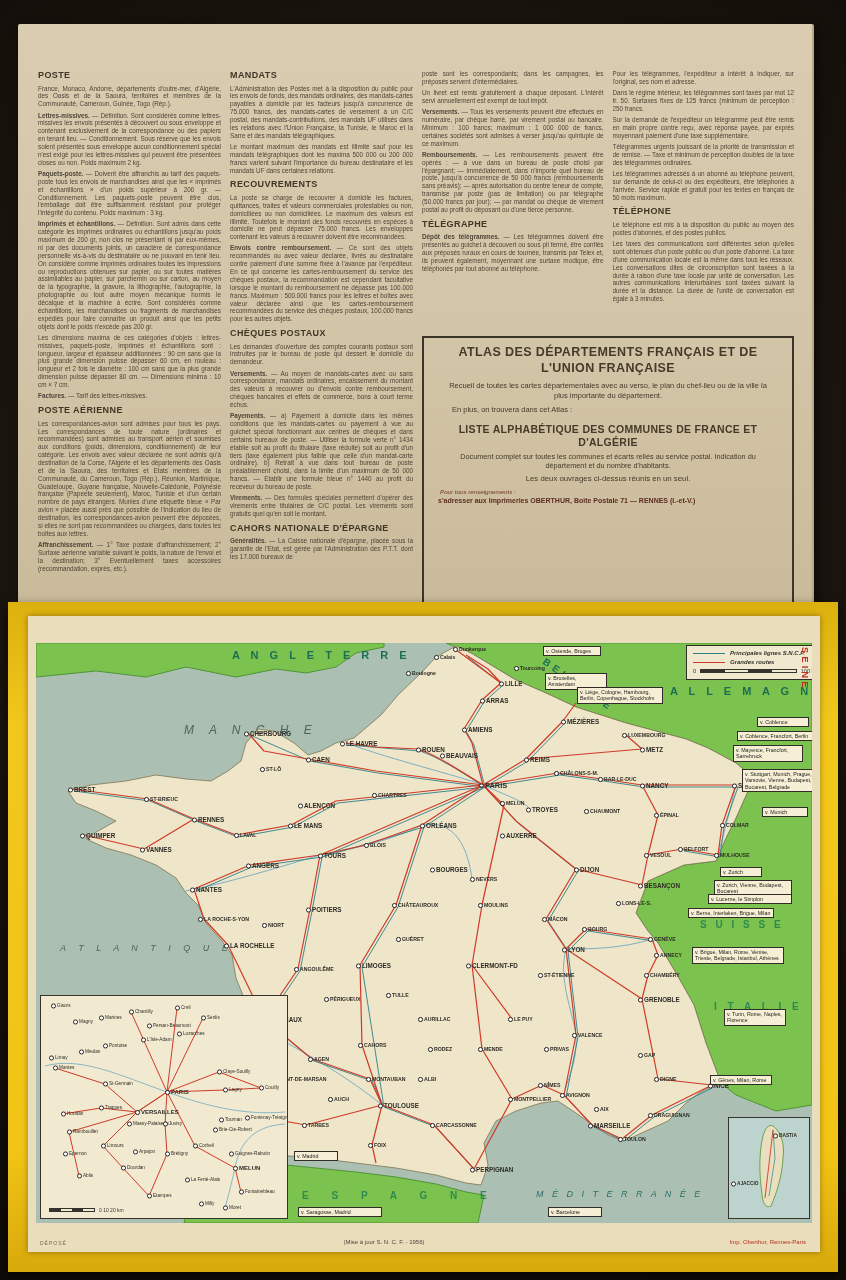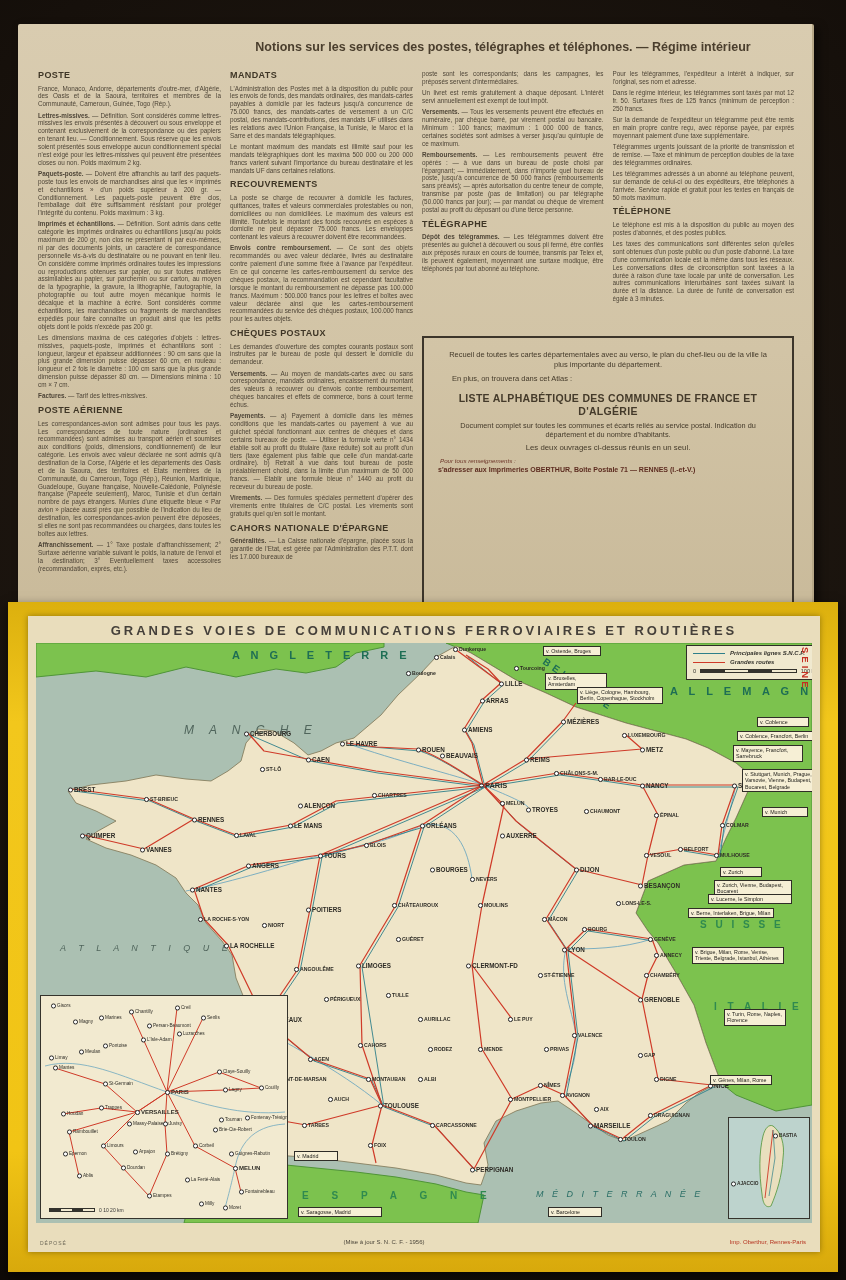--- a/index.html
+++ b/index.html
@@ -82,21 +82,20 @@
   .corsica .city{font-size:4.8px;}
 
   .depose{position:absolute;left:12px;bottom:6px;font-size:5px;letter-spacing:1px;color:#6f6a59;}
   .maj{position:absolute;left:0;right:80px;bottom:7px;text-align:center;font-size:6px;color:#4c463a;}
   .imp{position:absolute;right:14px;bottom:7px;font-size:6px;color:#b5321f;}
 </style>
 </head>
 <body>
 
 <div class="top-page">
-  <div class="doc-title">Notions sur les services des postes, télégraphes et téléphones. — Régime intérieur</div>
   <div class="doc-cols">
 
     <div class="dcol">
         <p class="blk">
           <span class="bh">POSTE</span>
         </p>
         <p class="blk"><span class="bt">France, Monaco, Andorre, départements d'outre-mer, d'Algérie, des Oasis et de la Saoura, territoires et membres de la Communauté, Cameroun, Guinée, Togo (Rép.).</span></p>
         <p class="blk"><span class="lead">Lettres-missives.</span><span class="bt"> — Définition. Sont considérés comme lettres-missives les envois présentés à découvert ou sous enveloppe et contenant exclusivement de la correspondance ou des papiers en tenant lieu. — Conditionnement. Sous réserve que les envois soient présentés sous enveloppe aucun conditionnement spécial n'est exigé pour les lettres-missives qui peuvent être présentées closes ou non. Poids maximum 2 kg.</span></p>
         <p class="blk"><span class="lead">Paquets-poste.</span><span class="bt"> — Doivent être affranchis au tarif des paquets-poste tous les envois de marchandises ainsi que les « imprimés et échantillons » d'un poids supérieur à 200 gr. — Conditionnement. Les paquets-poste peuvent être clos, l'emballage doit être suffisamment résistant pour protéger l'intégrité du contenu. Poids maximum : 3 kg.</span></p>
         <p class="blk"><span class="lead">Imprimés et échantillons.</span><span class="bt"> — Définition. Sont admis dans cette catégorie les imprimés ordinaires ou échantillons jusqu'au poids maximum de 200 gr, non clos ne présentant ni par eux-mêmes, ni par des documents joints, un caractère de correspondance personnelle vis-à-vis du destinataire ou ne pouvant en tenir lieu. On considère comme imprimés ordinaires toutes les impressions ou reproductions obtenues sur papier, ou sur toutes matières assimilables au papier, sur parchemin ou sur carton, au moyen de la typographie, la gravure, la lithographie, l'autographie, la photographie ou tout autre moyen mécanique hormis le décalque et la machine à écrire. Sont considérés comme échantillons, les marchandises ou fragments de marchandises expédiés pour faire connaître un produit ainsi que les petits objets dont le poids n'excède pas 200 gr.</span></p>
@@ -153,35 +152,35 @@
             <p class="blk"><span class="bt">Les télégrammes adressés à un abonné au téléphone peuvent, sur demande de celui-ci ou des expéditeurs, être téléphonés à l'arrivée. Service rapide et gratuit pour les textes en français de 50 mots maximum.</span></p>
             <p class="blk">
               <span class="bh">TÉLÉPHONE</span>
             </p>
             <p class="blk"><span class="bt">Le téléphone est mis à la disposition du public au moyen des postes d'abonnés, et des postes publics.</span></p>
             <p class="blk"><span class="bt">Les taxes des communications sont différentes selon qu'elles sont obtenues d'un poste public ou d'un poste d'abonné. La taxe d'une communication locale est la même dans tous les réseaux. Les conversations dites de circonscription sont taxées à la durée à raison d'une taxe locale par unité de conversation. Les autres communications interurbaines sont taxées suivant la durée et la distance. La durée de l'unité de conversation est égale à 3 minutes.</span></p>
           </div>
       </div>
 
       <div class="atlas">
+        <div class="atlas-title">ATLAS DES DÉPARTEMENTS FRANÇAIS ET DE L'UNION FRANÇAISE</div>
         <div class="atlas-intro">Recueil de toutes les cartes départementales avec au verso, le plan du chef-lieu ou de la ville la plus importante du département.</div>
         <div class="atlas-lead">En plus, on trouvera dans cet Atlas :</div>
         <div class="atlas-title2">LISTE ALPHABÉTIQUE DES COMMUNES DE FRANCE ET D'ALGÉRIE</div>
         <div class="atlas-desc2">Document complet sur toutes les communes et écarts reliés au service postal. Indication du département et du nombre d'habitants.</div>
         <div class="atlas-desc3">Les deux ouvrages ci-dessus réunis en un seul.</div>
         <div class="atlas-note">Pour tous renseignements :</div>
         <div class="atlas-contact">s'adresser aux Imprimeries OBERTHUR, Boîte Postale 71 — RENNES (I.-et-V.)</div>
       </div>
     </div>
   </div>
 </div>
 
 <div class="cover">
   <div class="map-sheet">
-    <div class="map-title">GRANDES VOIES DE COMMUNICATIONS FERROVIAIRES ET ROUTIÈRES</div>
 
     <div class="map-canvas">
 
       <svg width="776" height="580" viewBox="0 0 776 580">
         <rect x="0" y="0" width="776" height="580" fill="#abc0b2"></rect>
 
         <polygon points="0,0 348,0 348,4 320,10 300,24 270,30 240,26 200,34 150,24 110,34 60,28 0,34" fill="#7cc24e" stroke="#4f9437" stroke-width="1"></polygon>
 
         <polygon points="410,0 776,0 776,462 740,468 700,452 685,440 670,400 658,362 640,330 622,300 612,288 600,270 612,238 648,222 680,218 690,195 700,175 712,148 718,135 700,120 672,105 650,96 620,88 590,80 565,72 540,64 510,50 480,37 455,22 435,10" fill="#7cc24e" stroke="#4f9437" stroke-width="1"></polygon>
 

